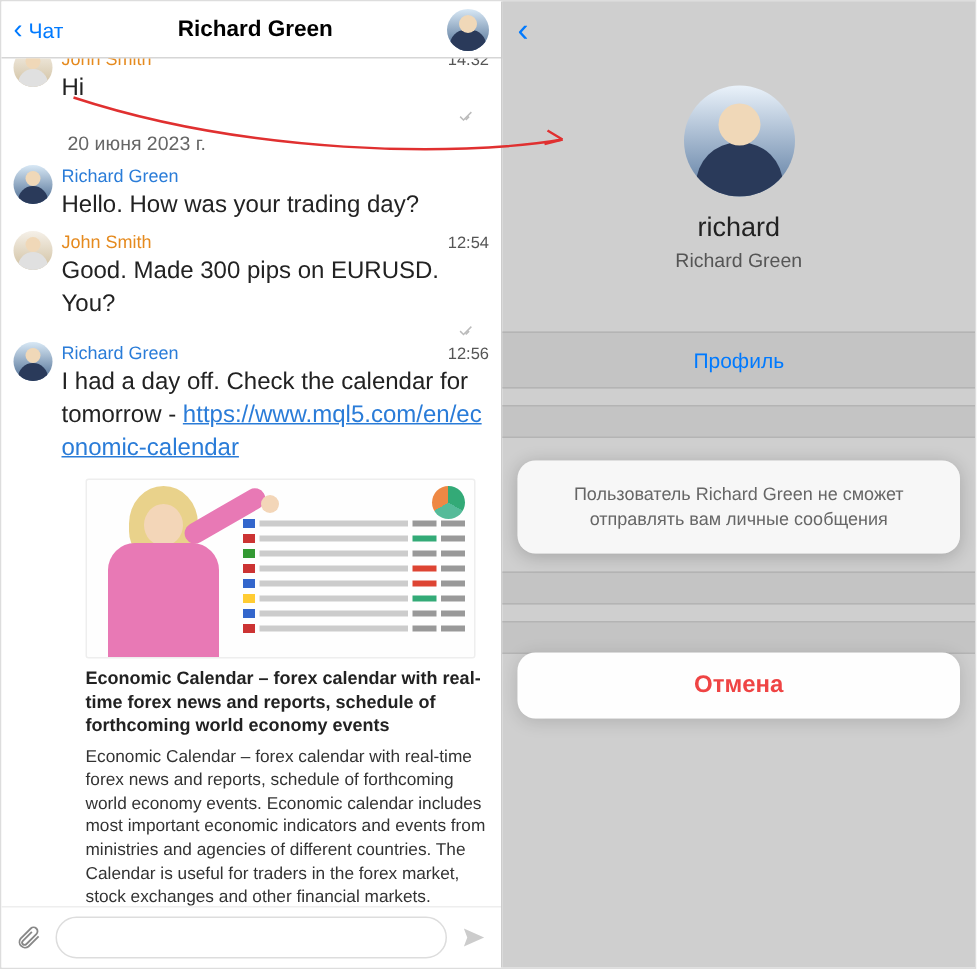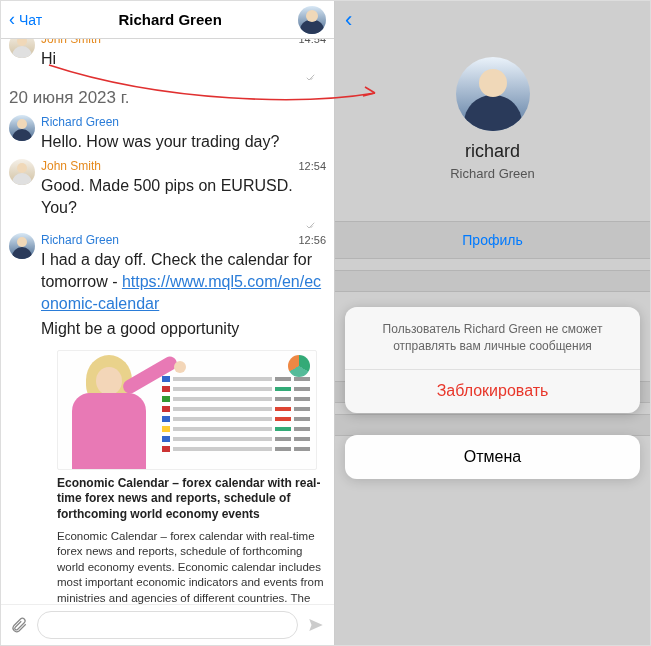--- a/index.html
+++ b/index.html
@@ -33,21 +33,21 @@
   .msg-head { display: flex; align-items: baseline; }
   .sender { font-size: 12px; }
   .sender.orange { color: #e58a1e; }
   .sender.blue { color: #2a7cd8; }
   .time { margin-left: auto; font-size: 11px; color: #555; }
   .msg-text { font-size: 16px; color: #222; padding: 2px 0 4px 0; line-height: 1.35; }
   .tick { width:12px; height:8px; margin-left:auto; }
   .tick svg { display:block; }
   .row-bottom { display:flex; padding-right:8px; }
 
-  .date-sep { font-size: 17px; color: #666; padding: 6px 8px 4px; }
+  .date-sep { font-size: 13px; color: #666; padding: 6px 8px 4px; margin-left: 36px; }
 
   .link { color: #2a7cd8; text-decoration: underline; word-break: break-all; }
 
   .preview { margin: 6px 0 4px 16px; }
   .preview-img { width: 260px; height: 120px; background:#fefefe; border:1px solid #eee; border-radius:2px; position:relative; overflow:hidden; }
   .preview-woman { position:absolute; left:-4px; bottom:0; width:110px; height:120px; }
   .preview-woman .hair { position:absolute; top:6px; left:32px; width:46px; height:50px; background:#e9d28b; border-radius:50% 50% 40% 40%; }
   .preview-woman .face { position:absolute; top:18px; left:42px; width:26px; height:28px; background:#f3d6b8; border-radius:50%; }
   .preview-woman .jacket { position:absolute; top:44px; left:18px; width:74px; height:76px; background:#e879b5; border-radius:18px 18px 0 0; }
   .preview-woman .arm { position:absolute; top:34px; left:70px; width:60px; height:14px; background:#e879b5; border-radius:8px; transform:rotate(-30deg); transform-origin:left center; }
@@ -82,21 +82,21 @@
 
   .menu-list { margin-top:40px; }
   .menu-item { background:#c4c4c4; border-top:1px solid #b4b4b4; border-bottom:1px solid #b4b4b4; height:38px; display:flex; align-items:center; justify-content:center; color:#007aff; font-size:14px; margin-bottom:-1px;margin-top:12px; }
   .menu-item.dim { color:#888; }
 
   .sheet-backdrop { position:absolute; inset:0; }
   .action-sheet { position:absolute; left:10px; right:10px; top:268px; background:rgba(248,248,248,0.98); border-radius:12px; overflow:hidden; box-shadow:0 2px 12px rgba(0,0,0,0.2); }
   .sheet-msg { padding:14px 18px; font-size:12px; color:#666; text-align:center; line-height:1.4; }
   .sheet-btn { border-top:1px solid #e0e0e0; height:44px; display:flex; align-items:center; justify-content:center; font-size:16px; }
   .sheet-btn.danger { color:#e8372b; }
-  .sheet-cancel { position:absolute; left:10px; right:10px; top:396px; background:rgba(255,255,255,0.98); border-radius:12px; height:44px; display:flex; align-items:center; justify-content:center; color:#000000; font-size:16px; font-weight:400; box-shadow:0 2px 12px rgba(0,0,0,0.15); }
+  .sheet-cancel { position:absolute; left:10px; right:10px; top:396px; background:rgba(255,255,255,0.98); border-radius:12px; height:44px; display:flex; align-items:center; justify-content:center; color:#ef4444; font-size:16px; font-weight:700; box-shadow:0 2px 12px rgba(0,0,0,0.15); }
 
   
   .arrow { position:absolute; left:44px; top:62px; width:340px; height:50px; pointer-events:none; z-index:10; }
 </style>
 </head>
 <body>
 
 <div class="container">
 
   <div class="pane left">
@@ -111,21 +111,21 @@
 
     <div class="chat-body">
 
       <div class="row" style="margin-top:-10px;">
         <div class="avatar-sm john">
             <div class="avatar-sm-body"></div>
           </div>
         <div class="msg-col">
           <div class="msg-head">
             <span class="sender orange">John Smith</span>
-            <span class="time">14:54</span>
+            <span class="time">14:32</span>
           </div>
           <div class="msg-text">Hi</div>
           <div class="row-bottom">
               <span class="tick">
                 <svg viewBox="0 0 16 10">
                   <path d="M1 5l3 3 7-7M6 8l3-3" fill="none" stroke="#bbb" stroke-width="1.3"></path>
                 </svg>
               </span>
             </div>
         </div>
@@ -148,21 +148,21 @@
 
       <div class="row">
         <div class="avatar-sm john">
             <div class="avatar-sm-body"></div>
           </div>
         <div class="msg-col">
           <div class="msg-head">
             <span class="sender orange">John Smith</span>
             <span class="time">12:54</span>
           </div>
-          <div class="msg-text">Good. Made 500 pips on EURUSD. You?</div>
+          <div class="msg-text">Good. Made 300 pips on EURUSD. You?</div>
           <div class="row-bottom">
               <span class="tick">
                 <svg viewBox="0 0 16 10">
                   <path d="M1 5l3 3 7-7M6 8l3-3" fill="none" stroke="#bbb" stroke-width="1.3"></path>
                 </svg>
               </span>
             </div>
         </div>
       </div>
 
@@ -170,21 +170,20 @@
         <div class="avatar-sm richard">
             <div class="avatar-sm-body"></div>
           </div>
         <div class="msg-col">
           <div class="msg-head">
             <span class="sender blue">Richard Green</span>
             <span class="time">12:56</span>
           </div>
           <div class="msg-text">
             <span>I had a day off. Check the calendar for tomorrow - </span><a class="link">https://www.mql5.com/en/economic-calendar</a>
-            <div style="margin-top:4px;">Might be a good opportunity</div>
           </div>
 
           <div class="preview">
             <div class="preview-img">
 
               <div class="preview-icon"></div>
               <div class="preview-woman">
                 <div class="hair"></div>
                   <div class="face"></div>
                   <div class="jacket"></div>
@@ -292,21 +291,20 @@
       <div class="menu-list">
         <div class="menu-item">Профиль</div>
         <div class="menu-item dim" style="height:22px;"></div>
         <div class="menu-item dim" style="margin-top:90px;height:22px;"></div>
         <div class="menu-item dim" style="height:22px;"></div>
       </div>
 
       <div class="sheet-backdrop"></div>
       <div class="action-sheet">
         <div class="sheet-msg">Пользователь Richard Green не сможет отправлять вам личные сообщения</div>
-        <div class="sheet-btn danger">Заблокировать</div>
       </div>
       <div class="sheet-cancel">Отмена</div>
     </div>
   </div>
 
   <svg class="arrow" viewBox="0 0 340 50">
     <path d="M4 2 C 120 40, 260 42, 330 30" fill="none" stroke="#e03030" stroke-width="1.6"></path>
     <path d="M330 30 l-10 -6 m10 6 l-12 3" fill="none" stroke="#e03030" stroke-width="1.6"></path>
   </svg>
 </div>

